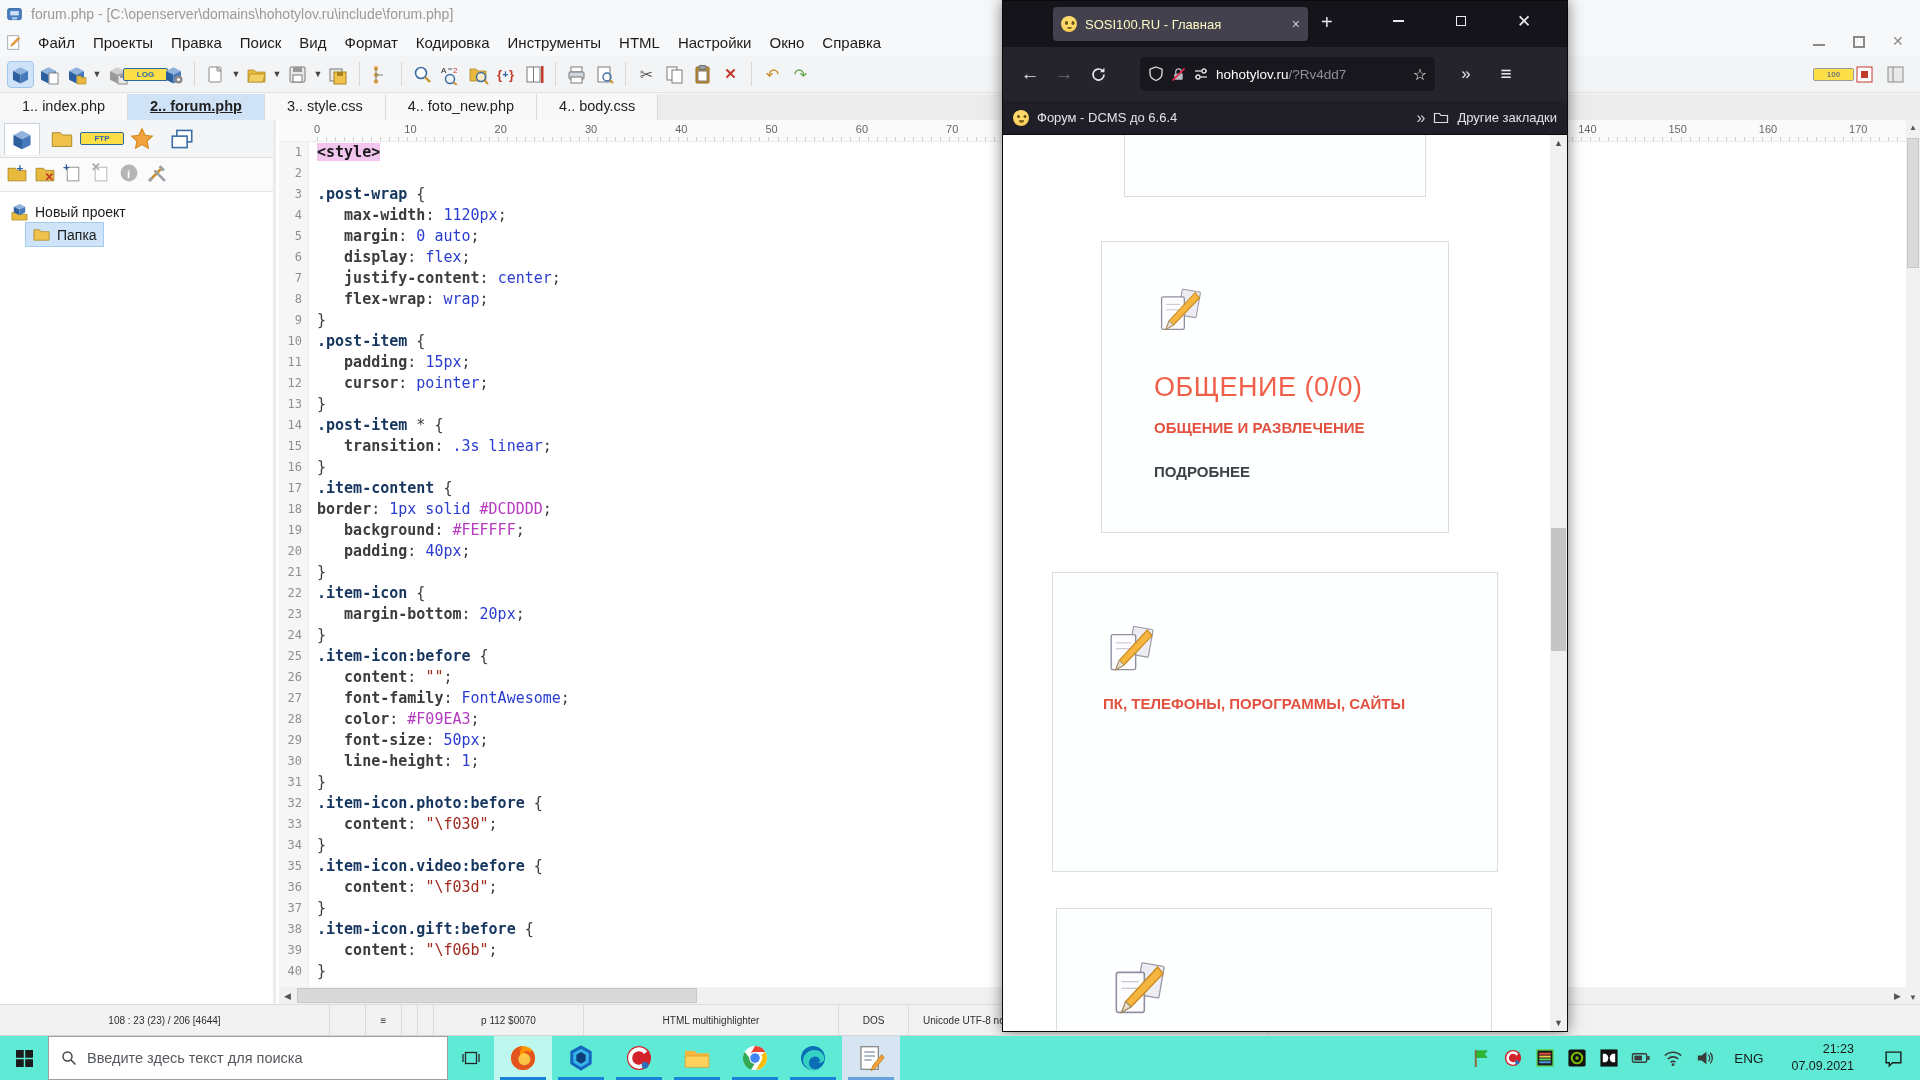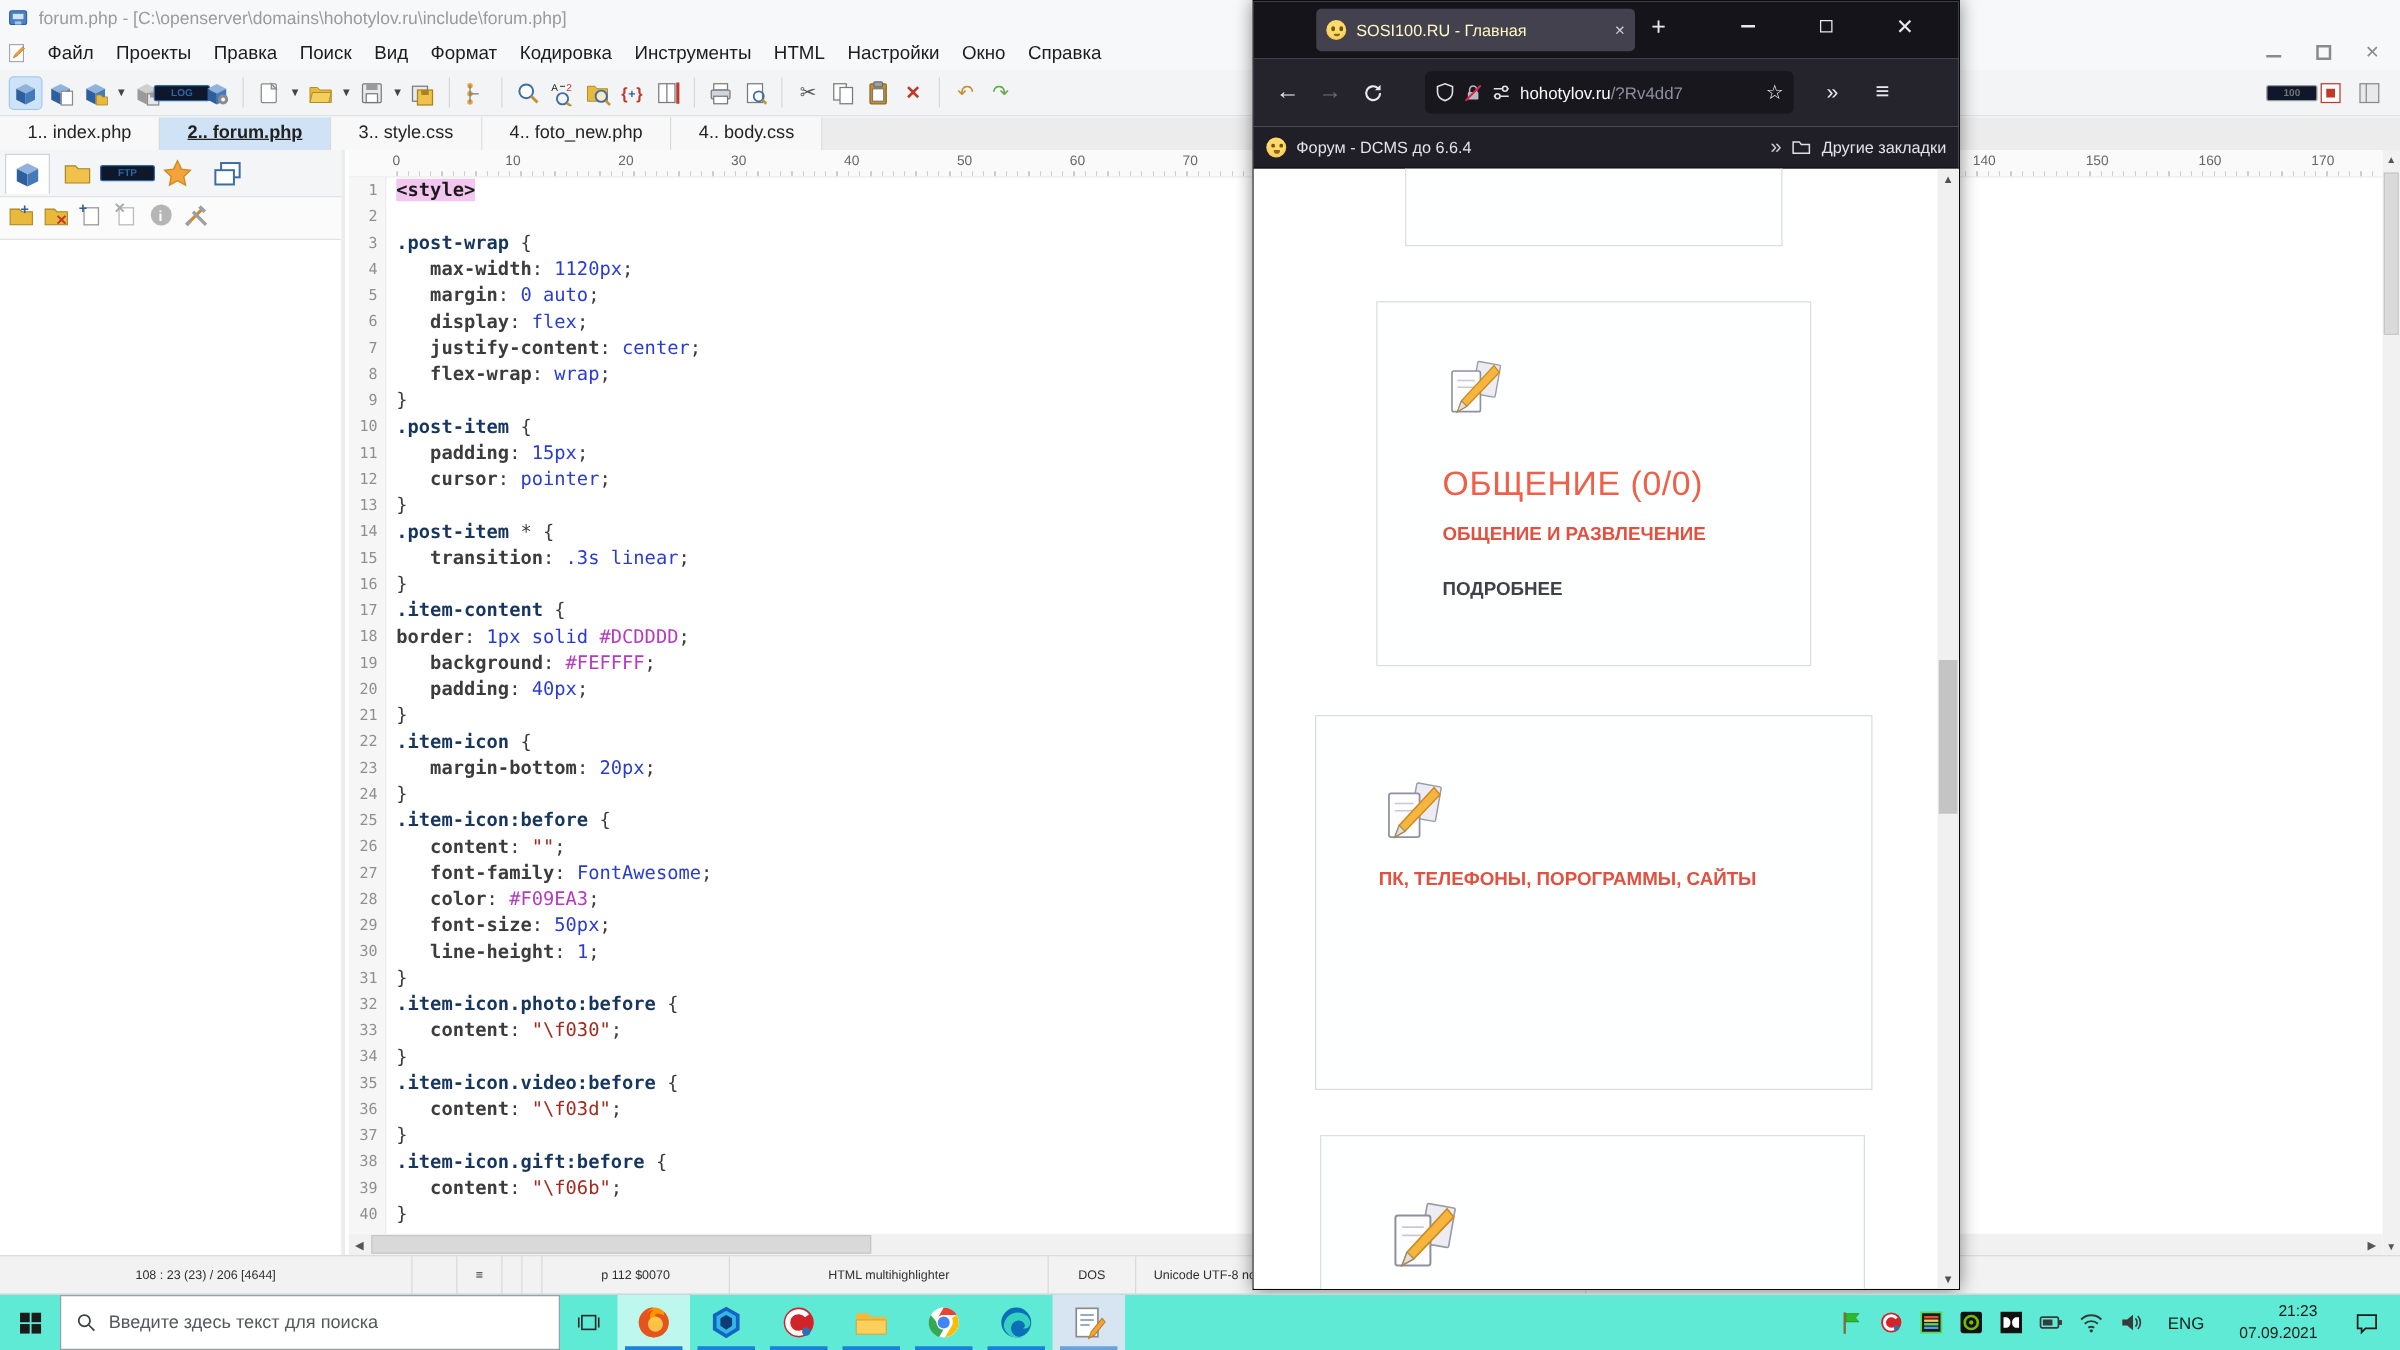--- a/index.html
+++ b/index.html
@@ -19,21 +19,21 @@
   .wc-max::after { content:""; position:absolute; inset:1px; border:2px solid #8a8a8a; }
   .wc-close::after { content:"✕"; position:absolute; left:0; top:-2px; font-size:14px; color:#8a8a8a; }
 
   #e-toolbar { position:absolute; left:0; top:56px; right:0; height:37px; background:#f3f4f5; border-bottom:1px solid #e2e2e3; display:flex; align-items:center; padding-left:8px; gap:3px; }
   .tbi { width:25px; height:25px; display:flex; align-items:center; justify-content:center; border-radius:3px; }
   .tbi.sel { background:#cfe3f8; outline:1px solid #9ec6ee; }
   .tbi svg { width:21px; height:21px; }
   .tb-sep { width:1px; height:24px; background:#d8d8d9; margin:0 5px; }
   .tb-caret { width:10px; color:#444; font-size:9px; text-align:center; }
   #tb-right { margin-left:auto; display:flex; gap:6px; padding-right:12px; }
-  .tb-label { font-size:8px; font-weight:bold; color:#2d66a8; border:1px solid #2d66a8; padding:1px 13px; border-radius:2px; background:#0f172a; }
+  .tb-label { font-size:8px; font-weight:bold; color:#2d66a8; border:1px solid #2d66a8; padding:1px 13px; border-radius:2px; background:#fde047; }
 
   #e-tabs { position:absolute; left:0; top:94px; right:0; height:26px; background:#ececec; display:flex; align-items:flex-end; }
   .ftab { height:26px; padding:4px 22px 0; font-size:14.5px; color:#222; background:#f8f8f8; border-right:1px solid #d9d9d9; white-space:nowrap; }
   .ftab.active { background:#cfe2f6; font-weight:bold; text-decoration:underline; }
 
   #e-main { position:absolute; left:0; top:120px; right:0; bottom:31px; background:#fff; }
 
   
   #panel { position:absolute; left:0; top:0; width:276px; bottom:0; background:#fff; border-right:3px solid #ececec; }
   #p-tabs { height:38px; display:flex; align-items:center; gap:4px; padding:2px 4px; background:#f4f5f6; border-bottom:1px solid #ddd; }
@@ -430,20 +430,37 @@
               <circle cx="10.5" cy="10.5" r="8" fill="#b5b5b5"></circle>
               <text x="8.5" y="15" font-size="11" font-weight="bold" fill="#fff">i</text>
             </svg></span>
           <span><svg viewBox="0 0 21 21">
               <path d="M3 18L15 6" stroke="#c8912f" stroke-width="2.5"></path>
               <path d="M14 3l4 4-2 2-4-4z" fill="#9aa0a6"></path>
               <path d="M5 14l2 2-3 3-2-2z" fill="#9aa0a6"></path>
               <path d="M18 18L8 8" stroke="#9aa0a6" stroke-width="2.5"></path>
             </svg></span>
         </div>
+      <div id="p-tree">
+        <div class="tree-row">
+          <svg viewBox="0 0 20 20">
+              <path d="M2 11h6l2 2h8v6H2z" fill="#e8b93c" stroke="#a8831f" stroke-width=".7"></path>
+              <polygon points="4,5 10,2 16,5 10,8" fill="#8fb3dd"></polygon>
+              <polygon points="4,5 10,8 10,14 4,11" fill="#2d5f9e"></polygon>
+              <polygon points="16,5 10,8 10,14 16,11" fill="#4679ba"></polygon>
+            </svg>
+          <span>Новый проект</span>
+        </div>
+        <div class="tree-row tree-child selected">
+          <svg viewBox="0 0 20 20">
+              <path d="M2 5h6l1.5 2H18v9H2z" fill="#f0c14b" stroke="#a8831f" stroke-width=".8"></path>
+            </svg>
+          <span>Папка</span>
+        </div>
+      </div>
     </div>
 
     <div id="code-region">
       <div id="ruler">
           <span class="ticks"></span>
           <span style="left: 35px;">0</span>
           <span style="left: 125.3px;">10</span>
           <span style="left: 215.6px;">20</span>
           <span style="left: 305.9px;">30</span>
           <span style="left: 396.2px;">40</span>

